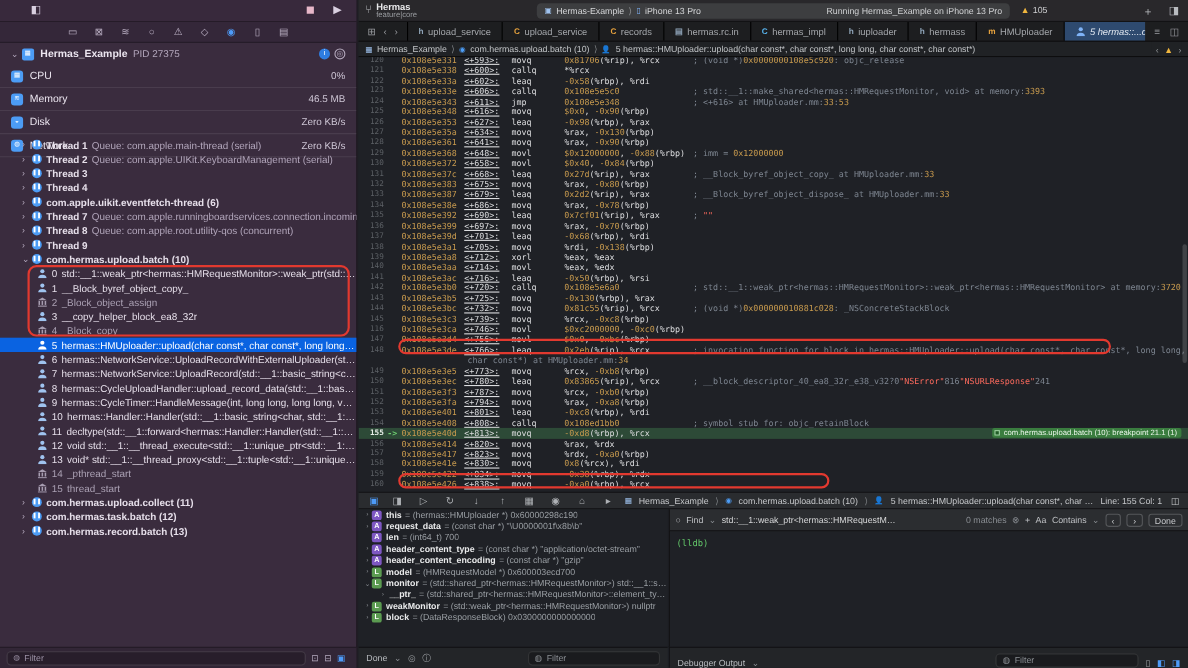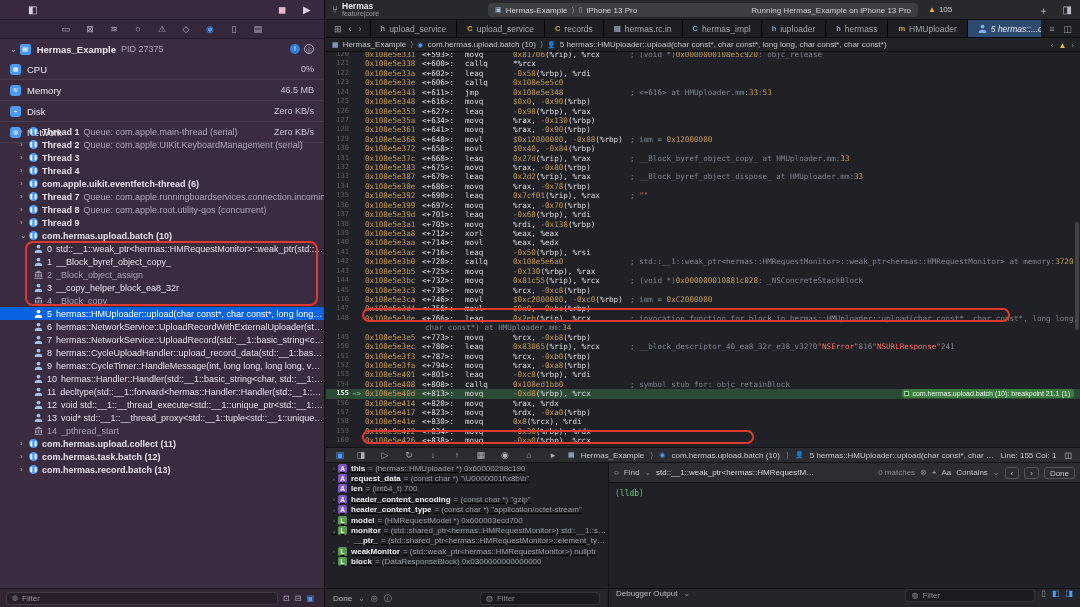--- a/index.html
+++ b/index.html
@@ -65,57 +65,57 @@
   #jb-right{position:absolute;right:6px;top:0;height:14px;display:flex;align-items:center;gap:5px;color:#8f9295;font-size:8px;background:#202225;padding-left:4px;}
   
   #editor{position:absolute;left:0;top:52px;width:100%;height:395px;background:#1f2126;overflow:hidden;}
   #asm{position:absolute;left:0;top:-2px;width:100%;}
   .arow{position:relative;height:9.43px;display:flex;align-items:center;font-family:"DejaVu Sans Mono",monospace;font-size:7.6px;line-height:9.43px;white-space:pre;}
   .arow.bp{background:#2d4a37;}
   .ln{width:26px;flex:none;text-align:right;color:#5c6065;padding-right:3px;font-size:7px;}
   .bp .ln{color:#e8efe9;font-weight:bold;}
   .ar{width:13px;flex:none;color:#6ece71;font-weight:bold;}
   .ad{width:57px;flex:none;color:#c79a4e;}
-  .of{width:43px;flex:none;color:#dcdddf;}
+  .of{width:43px;flex:none;color:#dcdddf;text-decoration:underline;}
   .mn{width:48px;flex:none;color:#dcdddf;}
   .op{width:117px;flex:none;color:#dcdddf;overflow:hidden;}
   .cm{flex:1;color:#7d8590;overflow:hidden;}
   .num{color:#c79a4e;}
   .str{color:#fc6a5d;}
   .wraprow .cm{padding-left:60px;}
   .bpbadge{position:absolute;right:6px;top:0;height:9px;display:flex;align-items:center;background:#3a7d3f;border-radius:2px;padding:0 4px 0 2px;gap:3px;font-family:"Liberation Sans",sans-serif;font-size:7px;color:#eaf6ea;}
   .bpbadge .sq{width:5px;height:5px;background:#215c27;border:1px solid #9fd3a2;}
   .redline{position:absolute;border:2px solid #e2392f;border-radius:7px;height:14px;}
   #red142{left:36px;top:255.5px;width:648px;}
   #red154{left:36px;top:378px;width:392px;}
   #ed-scroll{position:absolute;right:1px;top:170px;width:4px;height:108px;background:#76787a66;border-radius:2px;}
   
   #debugbar{position:absolute;left:0;top:447px;width:100%;height:16px;background:#2a2c2f;border-top:1px solid #121214;border-bottom:1px solid #121214;display:flex;align-items:center;padding:0 8px;gap:6px;font-size:8px;color:#c6c8cb;white-space:nowrap;overflow:hidden;}
   #debugbar .di{width:18px;text-align:center;color:#aeb1b5;font-size:9px;flex:none;}
   #debugbar .di.blue{color:#4d9bf8;}
   #debugbar .chev{color:#7d8084;}
   #dbg-right{margin-left:auto;display:flex;gap:8px;color:#c6c8cb;flex:none;}
   
   #vars{position:absolute;left:0;top:463px;width:281px;height:125px;background:#1f2126;overflow:hidden;}
-  .vrow{height:10.4px;display:flex;align-items:center;font-size:8px;white-space:nowrap;overflow:hidden;text-decoration:underline;}
+  .vrow{height:10.4px;display:flex;align-items:center;font-size:8px;white-space:nowrap;overflow:hidden;}
   .vdis{width:8px;flex:none;color:#8a8e93;font-size:6px;text-align:center;}
   .vbadge{flex:none;width:9px;height:9px;border-radius:2px;color:#fff;font-size:6.5px;font-weight:bold;line-height:9px;text-align:center;margin-right:4px;}
   .vbadge.A{background:#7e57c2;}
   .vbadge.L{background:#5b9b51;}
   .vname{color:#e8e9ea;font-weight:bold;margin-right:3px;}
   .vval{color:#9a9fa4;}
   #console{position:absolute;left:282px;top:463px;width:472px;height:125px;background:#1f2126;border-left:1px solid #121214;}
   #findbar{position:absolute;left:0;top:0;width:100%;height:20px;background:#2b2d30;border-bottom:1px solid #121214;display:flex;align-items:center;padding:0 5px;gap:5px;font-size:8px;color:#bfc1c4;white-space:nowrap;overflow:hidden;}
   #findbar .q{color:#d6d7d8;overflow:hidden;text-overflow:ellipsis;max-width:160px;}
   #findbar .dim{color:#8a8e93;}
   .pillbtn{border:1px solid #55575a;border-radius:3px;padding:0 5px;height:12px;line-height:11px;color:#c6c8cb;flex:none;}
   #lldb{position:absolute;left:6px;top:26px;font-family:"DejaVu Sans Mono",monospace;font-size:8px;color:#63c76a;}
   
   #vars-bottom{position:absolute;left:0;top:588px;width:281px;height:19px;background:#232528;border-top:1px solid #121214;display:flex;align-items:center;gap:6px;padding:0 7px;font-size:8px;color:#b9bcc0;}
-  #console-bottom{position:absolute;left:282px;top:588px;width:472px;height:19px;background:#232528;border-top:1px solid #121214;border-left:1px solid #121214;display:flex;align-items:flex-start;gap:6px;padding:0 7px;font-size:8px;color:#b9bcc0;}
+  #console-bottom{position:absolute;left:282px;top:588px;width:472px;height:19px;background:#232528;border-top:1px solid #121214;border-left:1px solid #121214;display:flex;align-items:flex-end;gap:6px;padding:0 7px;font-size:8px;color:#b9bcc0;}
   .darkfield{height:13px;background:#00000040;border:1px solid #ffffff1c;border-radius:4px;display:flex;align-items:center;padding:0 5px;color:#8a8e93;font-size:8px;gap:4px;}
   .ci{color:#9a9da1;font-size:8px;}
   .ci.blue{color:#4d9bf8;}
 </style>
 </head>
 <body>
 
 <div id="sidebar">
   <div id="sb-toolbar">
     <span class="ticon" style="left:28px">◧</span>
@@ -338,20 +338,31 @@
       <div class="trow frow sys">
         <svg class="ficon" viewBox="0 0 9 9">
           <path d="M0.5 3L4.5 0.5L8.5 3z" fill="#a79db1"></path>
           <rect x="1" y="3.6" width="1.4" height="3.6" fill="#a79db1"></rect>
           <rect x="3.8" y="3.6" width="1.4" height="3.6" fill="#a79db1"></rect>
           <rect x="6.6" y="3.6" width="1.4" height="3.6" fill="#a79db1"></rect>
           <rect x="0.5" y="7.8" width="8" height="1" fill="#a79db1"></rect>
         </svg>
         <span class="fnum">14</span>
         <span class="trunc" style="flex:1">_pthread_start</span>
+      </div>
+      <div class="trow frow sys">
+        <svg class="ficon" viewBox="0 0 9 9">
+          <path d="M0.5 3L4.5 0.5L8.5 3z" fill="#a79db1"></path>
+          <rect x="1" y="3.6" width="1.4" height="3.6" fill="#a79db1"></rect>
+          <rect x="3.8" y="3.6" width="1.4" height="3.6" fill="#a79db1"></rect>
+          <rect x="6.6" y="3.6" width="1.4" height="3.6" fill="#a79db1"></rect>
+          <rect x="0.5" y="7.8" width="8" height="1" fill="#a79db1"></rect>
+        </svg>
+        <span class="fnum">15</span>
+        <span class="trunc" style="flex:1">thread_start</span>
       </div>
       <div class="trow">
         <span class="dis">›</span>
       <span class="cicon">❚❚</span>
       <span class="tl">com.hermas.upload.collect (11)</span>
       </div>
       <div class="trow">
         <span class="dis">›</span>
       <span class="cicon">❚❚</span>
       <span class="tl">com.hermas.task.batch (12)</span>
@@ -468,21 +479,21 @@
       <span class="warn">▲</span>
       <span>›</span>
     </span>
   </div>
 
   <div id="editor">
     <div id="asm">
         <div class="arow"><span class="ln">120</span><span class="ar"></span><span class="ad">0x108e5e331</span><span class="of">&lt;+593&gt;:</span><span class="mn">movq</span><span class="op"><span class="num">0x81706</span>(%rip), %rcx</span><span class="cm">; (void *)<span class="num">0x0000000108e5c920</span>: objc_release</span></div>
         <div class="arow"><span class="ln">121</span><span class="ar"></span><span class="ad">0x108e5e338</span><span class="of">&lt;+600&gt;:</span><span class="mn">callq</span><span class="op">*%rcx</span><span class="cm"></span></div>
         <div class="arow"><span class="ln">122</span><span class="ar"></span><span class="ad">0x108e5e33a</span><span class="of">&lt;+602&gt;:</span><span class="mn">leaq</span><span class="op"><span class="num">-0x58</span>(%rbp), %rdi</span><span class="cm"></span></div>
-        <div class="arow"><span class="ln">123</span><span class="ar"></span><span class="ad">0x108e5e33e</span><span class="of">&lt;+606&gt;:</span><span class="mn">callq</span><span class="op"><span class="num">0x108e5e5c0</span></span></div>
+        <div class="arow"><span class="ln">123</span><span class="ar"></span><span class="ad">0x108e5e33e</span><span class="of">&lt;+606&gt;:</span><span class="mn">callq</span><span class="op"><span class="num">0x108e5e5c0</span></span><span class="cm">; std::__1::make_shared&lt;hermas::HMRequestMonitor, void&gt; at memory:<span class="num">3393</span></span></div>
         <div class="arow"><span class="ln">124</span><span class="ar"></span><span class="ad">0x108e5e343</span><span class="of">&lt;+611&gt;:</span><span class="mn">jmp</span><span class="op"><span class="num">0x108e5e348</span></span><span class="cm">; &lt;+616&gt; at HMUploader.mm:<span class="num">33</span>:<span class="num">53</span></span></div>
         <div class="arow"><span class="ln">125</span><span class="ar"></span><span class="ad">0x108e5e348</span><span class="of">&lt;+616&gt;:</span><span class="mn">movq</span><span class="op"><span class="num">$0x0</span>, <span class="num">-0x90</span>(%rbp)</span><span class="cm"></span></div>
         <div class="arow"><span class="ln">126</span><span class="ar"></span><span class="ad">0x108e5e353</span><span class="of">&lt;+627&gt;:</span><span class="mn">leaq</span><span class="op"><span class="num">-0x98</span>(%rbp), %rax</span><span class="cm"></span></div>
         <div class="arow"><span class="ln">127</span><span class="ar"></span><span class="ad">0x108e5e35a</span><span class="of">&lt;+634&gt;:</span><span class="mn">movq</span><span class="op">%rax, <span class="num">-0x130</span>(%rbp)</span><span class="cm"></span></div>
         <div class="arow"><span class="ln">128</span><span class="ar"></span><span class="ad">0x108e5e361</span><span class="of">&lt;+641&gt;:</span><span class="mn">movq</span><span class="op">%rax, <span class="num">-0x90</span>(%rbp)</span><span class="cm"></span></div>
         <div class="arow"><span class="ln">129</span><span class="ar"></span><span class="ad">0x108e5e368</span><span class="of">&lt;+648&gt;:</span><span class="mn">movl</span><span class="op"><span class="num">$0x12000000</span>, <span class="num">-0x88</span>(%rbp)</span><span class="cm">; imm = <span class="num">0x12000000</span></span></div>
         <div class="arow"><span class="ln">130</span><span class="ar"></span><span class="ad">0x108e5e372</span><span class="of">&lt;+658&gt;:</span><span class="mn">movl</span><span class="op"><span class="num">$0x40</span>, <span class="num">-0x84</span>(%rbp)</span><span class="cm"></span></div>
         <div class="arow"><span class="ln">131</span><span class="ar"></span><span class="ad">0x108e5e37c</span><span class="of">&lt;+668&gt;:</span><span class="mn">leaq</span><span class="op"><span class="num">0x27d</span>(%rip), %rax</span><span class="cm">; __Block_byref_object_copy_ at HMUploader.mm:<span class="num">33</span></span></div>
         <div class="arow"><span class="ln">132</span><span class="ar"></span><span class="ad">0x108e5e383</span><span class="of">&lt;+675&gt;:</span><span class="mn">movq</span><span class="op">%rax, <span class="num">-0x80</span>(%rbp)</span><span class="cm"></span></div>
         <div class="arow"><span class="ln">133</span><span class="ar"></span><span class="ad">0x108e5e387</span><span class="of">&lt;+679&gt;:</span><span class="mn">leaq</span><span class="op"><span class="num">0x2d2</span>(%rip), %rax</span><span class="cm">; __Block_byref_object_dispose_ at HMUploader.mm:<span class="num">33</span></span></div>
@@ -491,21 +502,21 @@
         <div class="arow"><span class="ln">136</span><span class="ar"></span><span class="ad">0x108e5e399</span><span class="of">&lt;+697&gt;:</span><span class="mn">movq</span><span class="op">%rax, <span class="num">-0x70</span>(%rbp)</span><span class="cm"></span></div>
         <div class="arow"><span class="ln">137</span><span class="ar"></span><span class="ad">0x108e5e39d</span><span class="of">&lt;+701&gt;:</span><span class="mn">leaq</span><span class="op"><span class="num">-0x68</span>(%rbp), %rdi</span><span class="cm"></span></div>
         <div class="arow"><span class="ln">138</span><span class="ar"></span><span class="ad">0x108e5e3a1</span><span class="of">&lt;+705&gt;:</span><span class="mn">movq</span><span class="op">%rdi, <span class="num">-0x138</span>(%rbp)</span><span class="cm"></span></div>
         <div class="arow"><span class="ln">139</span><span class="ar"></span><span class="ad">0x108e5e3a8</span><span class="of">&lt;+712&gt;:</span><span class="mn">xorl</span><span class="op">%eax, %eax</span><span class="cm"></span></div>
         <div class="arow"><span class="ln">140</span><span class="ar"></span><span class="ad">0x108e5e3aa</span><span class="of">&lt;+714&gt;:</span><span class="mn">movl</span><span class="op">%eax, %edx</span><span class="cm"></span></div>
         <div class="arow"><span class="ln">141</span><span class="ar"></span><span class="ad">0x108e5e3ac</span><span class="of">&lt;+716&gt;:</span><span class="mn">leaq</span><span class="op"><span class="num">-0x50</span>(%rbp), %rsi</span><span class="cm"></span></div>
         <div class="arow"><span class="ln">142</span><span class="ar"></span><span class="ad">0x108e5e3b0</span><span class="of">&lt;+720&gt;:</span><span class="mn">callq</span><span class="op"><span class="num">0x108e5e6a0</span></span><span class="cm">; std::__1::weak_ptr&lt;hermas::HMRequestMonitor&gt;::weak_ptr&lt;hermas::HMRequestMonitor&gt; at memory:<span class="num">3720</span></span></div>
         <div class="arow"><span class="ln">143</span><span class="ar"></span><span class="ad">0x108e5e3b5</span><span class="of">&lt;+725&gt;:</span><span class="mn">movq</span><span class="op"><span class="num">-0x130</span>(%rbp), %rax</span><span class="cm"></span></div>
         <div class="arow"><span class="ln">144</span><span class="ar"></span><span class="ad">0x108e5e3bc</span><span class="of">&lt;+732&gt;:</span><span class="mn">movq</span><span class="op"><span class="num">0x81c55</span>(%rip), %rcx</span><span class="cm">; (void *)<span class="num">0x000000010881c028</span>: _NSConcreteStackBlock</span></div>
         <div class="arow"><span class="ln">145</span><span class="ar"></span><span class="ad">0x108e5e3c3</span><span class="of">&lt;+739&gt;:</span><span class="mn">movq</span><span class="op">%rcx, <span class="num">-0xc8</span>(%rbp)</span><span class="cm"></span></div>
-        <div class="arow"><span class="ln">116</span><span class="ar"></span><span class="ad">0x108e5e3ca</span><span class="of">&lt;+746&gt;:</span><span class="mn">movl</span><span class="op"><span class="num">$0xc2000000</span>, <span class="num">-0xc0</span>(%rbp)</span><span class="cm">; imm = <span class="num">0xC2000000</span></span></div>
+        <div class="arow"><span class="ln">116</span><span class="ar"></span><span class="ad">0x108e5e3ca</span><span class="of">&lt;+746&gt;:</span><span class="mn">movl</span><span class="op"><span class="num">$0xc2000000</span>, <span class="num">-0xc0</span>(%rbp)</span></div>
         <div class="arow"><span class="ln">147</span><span class="ar"></span><span class="ad">0x108e5e3d4</span><span class="of">&lt;+756&gt;:</span><span class="mn">movl</span><span class="op"><span class="num">$0x0</span>, <span class="num">-0xbc</span>(%rbp)</span><span class="cm"></span></div>
         <div class="arow"><span class="ln">148</span><span class="ar"></span><span class="ad">0x108e5e3de</span><span class="of">&lt;+766&gt;:</span><span class="mn">leaq</span><span class="op"><span class="num">0x2eb</span>(%rip), %rcx</span><span class="cm">; invocation function for block in hermas::HMUploader::upload(char const*, char const*, long long, char const*,</span></div>
         <div class="arow wraprow"><span class="ln"></span><span class="ar"></span><span class="cm">char const*) at HMUploader.mm:<span class="num">34</span></span></div>
         <div class="arow"><span class="ln">149</span><span class="ar"></span><span class="ad">0x108e5e3e5</span><span class="of">&lt;+773&gt;:</span><span class="mn">movq</span><span class="op">%rcx, <span class="num">-0xb8</span>(%rbp)</span><span class="cm"></span></div>
         <div class="arow"><span class="ln">150</span><span class="ar"></span><span class="ad">0x108e5e3ec</span><span class="of">&lt;+780&gt;:</span><span class="mn">leaq</span><span class="op"><span class="num">0x83865</span>(%rip), %rcx</span><span class="cm">; __block_descriptor_40_ea8_32r_e38_v32?0<span class="str">"NSError"</span>816<span class="str">"NSURLResponse"</span>241</span></div>
         <div class="arow"><span class="ln">151</span><span class="ar"></span><span class="ad">0x108e5e3f3</span><span class="of">&lt;+787&gt;:</span><span class="mn">movq</span><span class="op">%rcx, <span class="num">-0xb0</span>(%rbp)</span><span class="cm"></span></div>
         <div class="arow"><span class="ln">152</span><span class="ar"></span><span class="ad">0x108e5e3fa</span><span class="of">&lt;+794&gt;:</span><span class="mn">movq</span><span class="op">%rax, <span class="num">-0xa8</span>(%rbp)</span><span class="cm"></span></div>
         <div class="arow"><span class="ln">153</span><span class="ar"></span><span class="ad">0x108e5e401</span><span class="of">&lt;+801&gt;:</span><span class="mn">leaq</span><span class="op"><span class="num">-0xc8</span>(%rbp), %rdi</span><span class="cm"></span></div>
         <div class="arow"><span class="ln">154</span><span class="ar"></span><span class="ad">0x108e5e408</span><span class="of">&lt;+808&gt;:</span><span class="mn">callq</span><span class="op"><span class="num">0x108ed1bb0</span></span><span class="cm">; symbol stub for: objc_retainBlock</span></div>
         <div class="arow bp"><span class="ln">155</span><span class="ar">-&gt;</span><span class="ad">0x108e5e40d</span><span class="of">&lt;+813&gt;:</span><span class="mn">movq</span><span class="op"><span class="num">-0xd8</span>(%rbp), %rcx</span><span class="cm"></span><span class="bpbadge"><span class="sq"></span>com.hermas.upload.batch (10): breakpoint 21.1 (1)</span></div>
@@ -564,29 +575,29 @@
         <span style="width:4px;flex:none"></span>
     <span class="vdis"></span>
     <span class="vbadge A">A</span>
     <span class="vname">len</span>
     <span class="vval trunc">= (int64_t) 700</span>
       </div>
       <div class="vrow">
         <span style="width:4px;flex:none"></span>
     <span class="vdis">›</span>
     <span class="vbadge A">A</span>
+    <span class="vname">header_content_type</span>
+    <span class="vval trunc">= (const char *) "application/octet-stream"</span>
+      </div>
+      <div class="vrow">
+        <span style="width:4px;flex:none"></span>
+    <span class="vdis">›</span>
+    <span class="vbadge A">A</span>
     <span class="vname">header_content_encoding</span>
     <span class="vval trunc">= (const char *) "gzip"</span>
-      </div>
-      <div class="vrow">
-        <span style="width:4px;flex:none"></span>
-    <span class="vdis">›</span>
-    <span class="vbadge A">A</span>
-    <span class="vname">header_content_type</span>
-    <span class="vval trunc">= (const char *) "application/octet-stream"</span>
       </div>
       <div class="vrow">
         <span style="width:4px;flex:none"></span>
     <span class="vdis">›</span>
     <span class="vbadge L">L</span>
     <span class="vname">model</span>
     <span class="vval trunc">= (HMRequestModel *) 0x600003ecd700</span>
       </div>
       <div class="vrow">
         <span style="width:4px;flex:none"></span>

